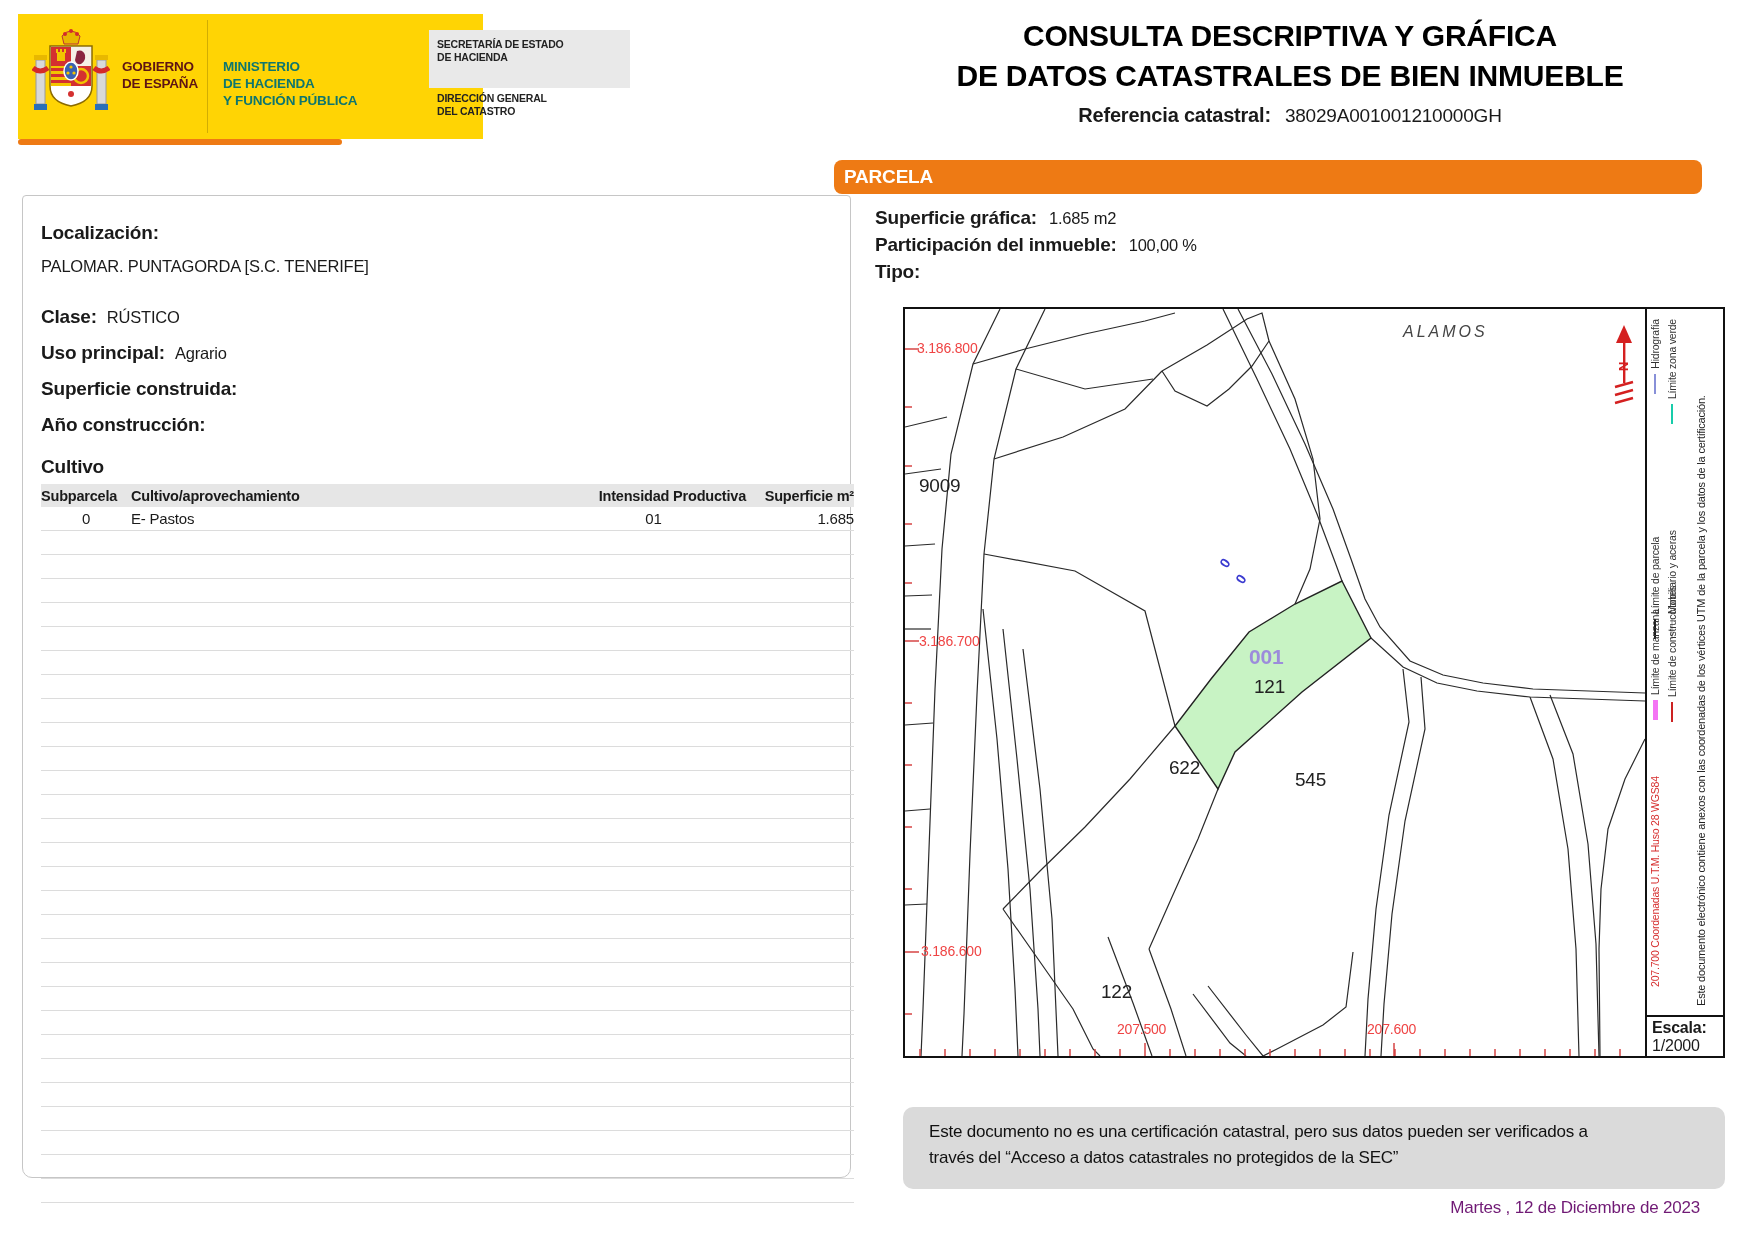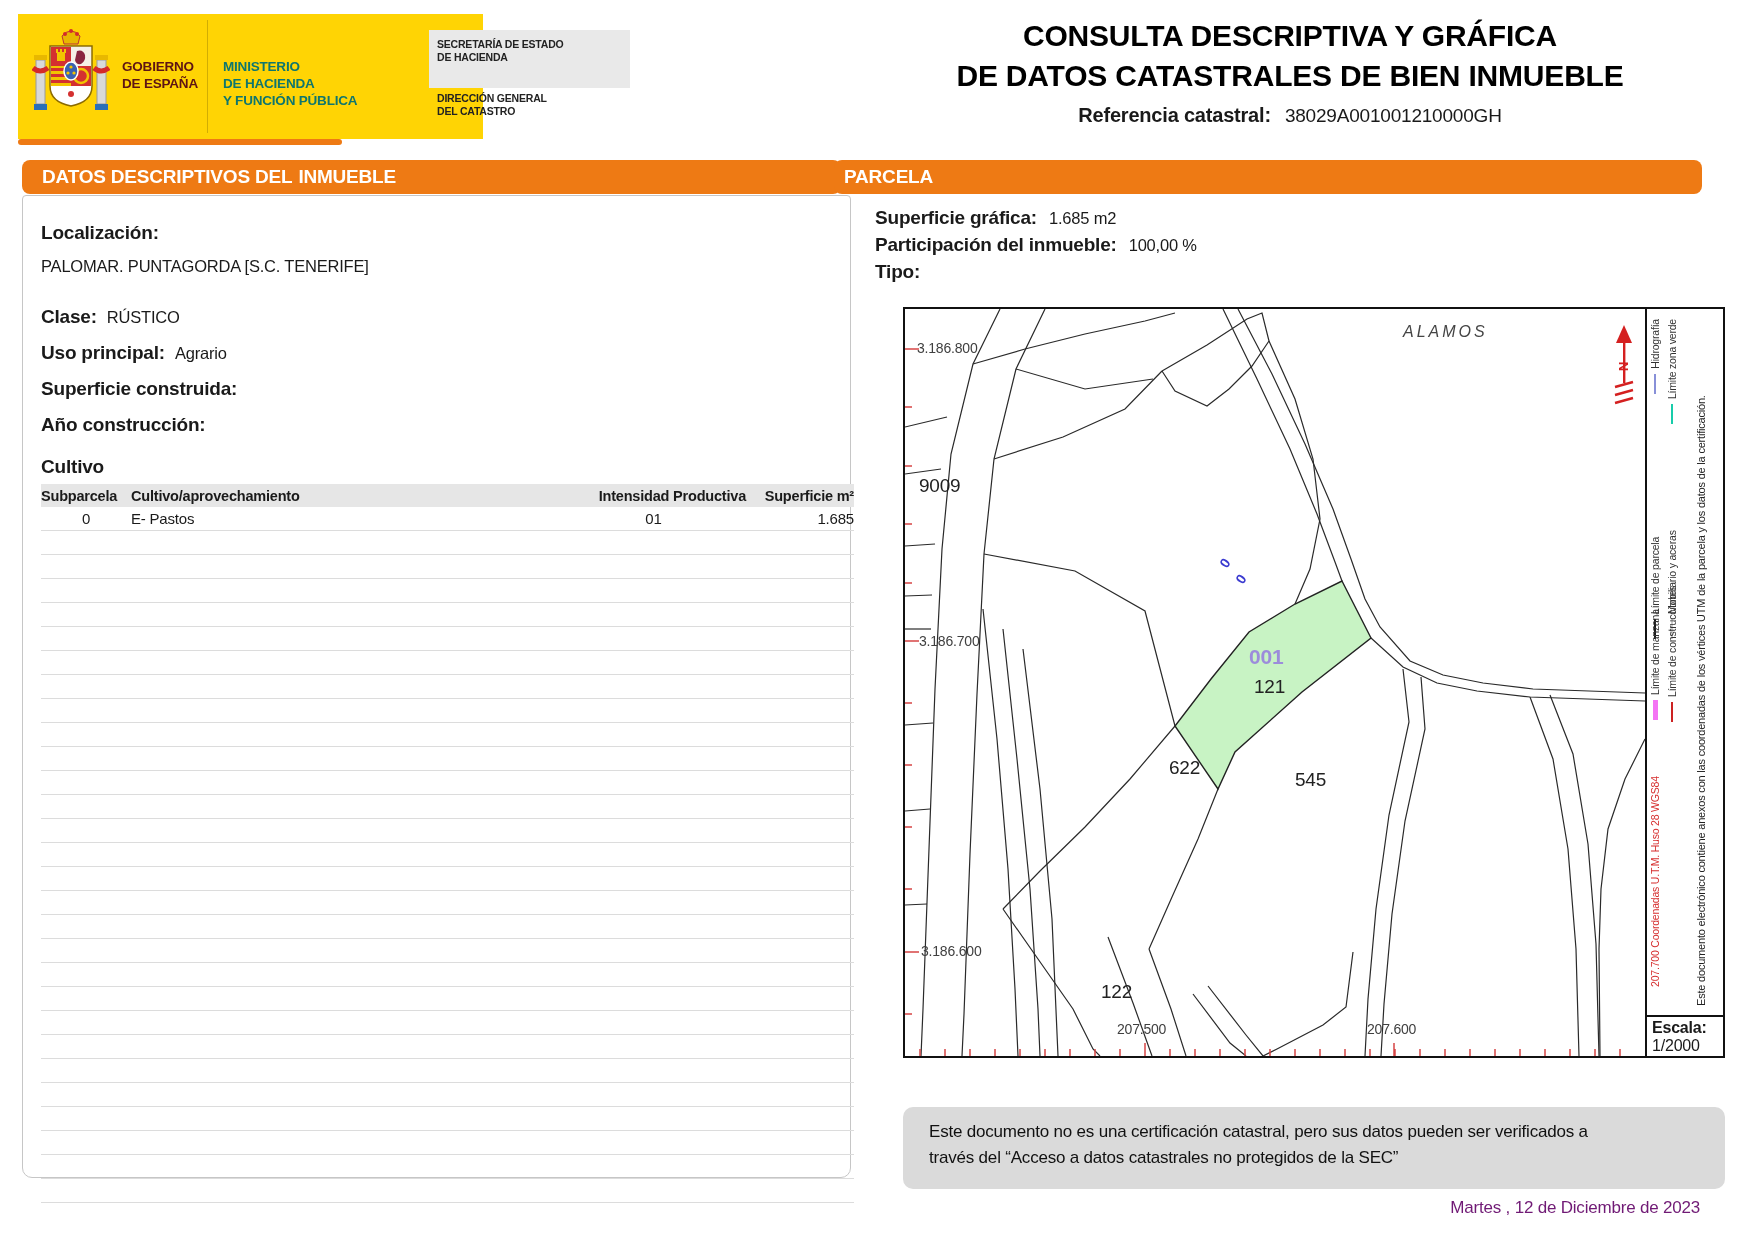--- a/index.html
+++ b/index.html
@@ -52,21 +52,21 @@
 
   
   .map-box{position:absolute;left:903px;top:307px;width:818px;height:747px;border:2px solid #111;background:#fff;}
   .map-svg{position:absolute;left:0;top:0;}
   .legend-sep{position:absolute;left:740px;top:0;width:2px;height:747px;background:#111;}
   .map-label{position:absolute;white-space:nowrap;}
   .lbl-place{font-size:16px;font-style:italic;color:#444;letter-spacing:3px;}
   .lbl-parcel{font-size:19px;color:#222;}
   .lbl-sub{font-size:21px;font-weight:bold;color:#9C8CDB;}
   .lbl-hydro{font-size:14px;font-weight:bold;color:#3B3BD0;}
-  .lbl-coord{font-size:14px;color:#404040;}
+  .lbl-coord{font-size:14px;color:#ef4444;}
   .vtext{position:absolute;transform-origin:0 0;transform:rotate(-90deg);white-space:nowrap;font-size:10.5px;color:#333;line-height:13px;}
   .vtext.pair{display:flex;justify-content:space-between;align-items:center;}
   .vtext .sw{display:inline-block;width:20px;margin:0 5px 2px 0;vertical-align:middle;}
   .vtext.rednote{color:#D63030;font-size:10.5px;}
   .vtext.certnote{color:#222;font-size:11px;}
   .escala-box{position:absolute;left:740px;top:706px;width:78px;height:39px;border-top:2px solid #111;border-left:2px solid #111;box-sizing:border-box;padding:2px 0 0 5px;background:#fff;}
   .escala-box .el{font-size:16px;font-weight:bold;line-height:18px;}
   .escala-box .ev{font-size:16px;line-height:18px;}
 
   
@@ -137,23 +137,20 @@
 
   <div class="doc-title">
     <div class="t1">CONSULTA DESCRIPTIVA Y GRÁFICA</div>
     <div class="t2">DE DATOS CATASTRALES DE BIEN INMUEBLE</div>
     <div class="ref-line">
       <span class="ref-label">Referencia catastral:</span><span class="ref-value">38029A001001210000GH</span>
     </div>
   </div>
 
   <div class="orange-stub"></div>
-  <div class="bar bar-left">
-    <span>DATOS DESCRIPTIVOS DEL</span><span class="emph">INMUEBLE</span>
-  </div>
   <div class="bar bar-right">PARCELA</div>
 
   <div class="left-panel">
     <div class="fld-label loc-title">Localización:</div>
     <div class="loc-line">PALOMAR. PUNTAGORDA [S.C. TENERIFE]</div>
     <div class="fld-inline mt-lg">
       <span class="fld-label">Clase:</span><span class="val">RÚSTICO</span>
     </div>
     <div class="fld-inline mt-md">
       <span class="fld-label">Uso principal:</span><span class="val">Agrario</span>

